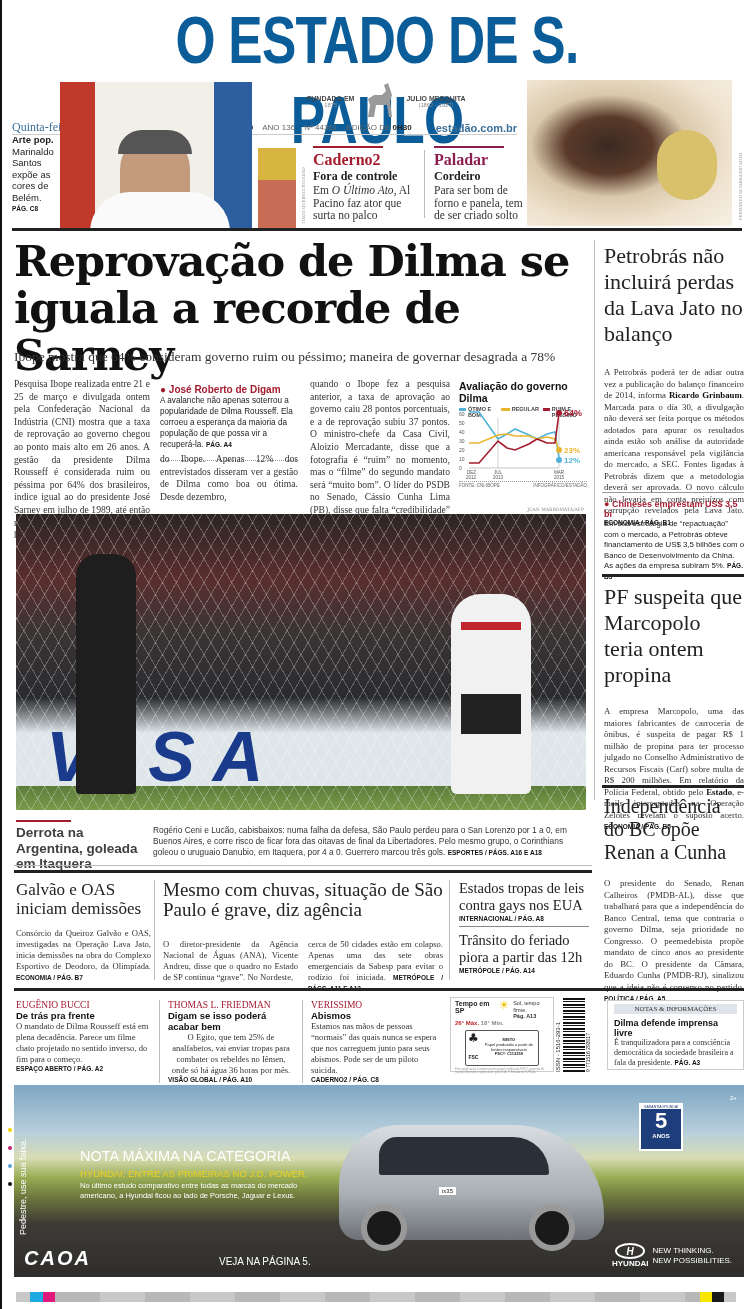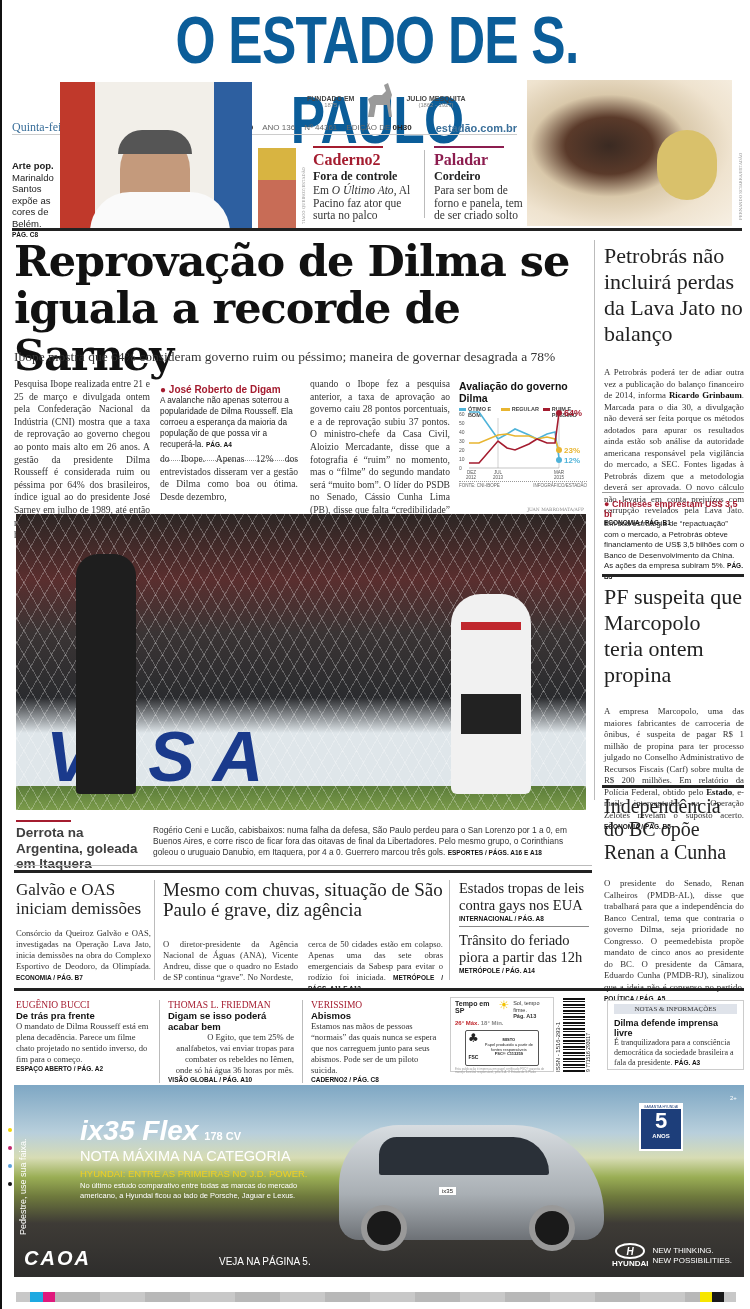--- a/index.html
+++ b/index.html
@@ -65,21 +65,21 @@
   <span class="date">2 DE ABRIL DE 2015</span>
   <span class="meta">
     <b>R$ 4,00</b>
     <span>ANO 136</span>
     <span>Nº 44361</span>
     <span><span>EDIÇÃO DE</span> <b>0H30</b></span>
   </span>
   <span class="site">estadão.com.br</span>
 </div>
 
-<div class="abs" style="left:10px;top:160px;width:48px">
+<div class="abs" style="left:10px;top:134px;width:48px">
   <div class="sans" style="font-size:9.5px;line-height:11.5px;color:#222">
     <b>Arte pop.</b>
     <span>Marinaldo Santos expõe as cores de Belém.</span>
   </div>
   <div class="ref" style="margin-top:2px">PÁG. C8</div>
 </div>
 <div class="abs photo" style="left:58px;top:82px;width:192px;height:146px;background:linear-gradient(90deg,#c0392b 0%,#c0392b 18%,#f2efe9 18%,#f2efe9 80%,#2d5fa0 80%,#2d5fa0 100%)">
   <div style="position:absolute;left:60px;top:52px;width:70px;height:80px;border-radius:35px 35px 10px 10px;background:#c49a7c"></div>
   <div style="position:absolute;left:58px;top:48px;width:74px;height:24px;border-radius:35px 35px 0 0;background:#555"></div>
   <div style="position:absolute;left:30px;top:110px;width:140px;height:40px;border-radius:40px 40px 0 0;background:#fafafa"></div>
@@ -271,21 +271,21 @@
 <div class="abs" style="left:14px;top:1000px;width:430px;display:flex">
   <div style="width:143px;padding-right:8px">
     <div class="opinion-name">EUGÊNIO BUCCI</div>
     <div class="opinion-title">De trás pra frente</div>
     <div class="body" style="font-size:8.6px;line-height:11px;text-align:left">O mandato de Dilma Rousseff está em plena decadência. Parece um filme chato projetado no sentido inverso, do fim para o começo.</div>
     <div class="ref">ESPAÇO ABERTO / PÁG. A2</div>
   </div>
   <div style="width:143px;padding:0 8px;border-left:1px solid #bbb">
     <div class="opinion-name">THOMAS L. FRIEDMAN</div>
     <div class="opinion-title">Digam se isso poderá acabar bem</div>
-    <div class="body" style="font-size:8.6px;line-height:11px;text-align:right">O Egito, que tem 25% de analfabetos, vai enviar tropas para combater os rebeldes no Iêmen, onde só há água 36 horas por mês.</div>
+    <div class="body" style="font-size:8.6px;line-height:11px;text-align:center">O Egito, que tem 25% de analfabetos, vai enviar tropas para combater os rebeldes no Iêmen, onde só há água 36 horas por mês.</div>
     <div class="ref">VISÃO GLOBAL / PÁG. A10</div>
   </div>
   <div style="width:143px;padding-left:8px;border-left:1px solid #bbb">
     <div class="opinion-name">VERISSIMO</div>
     <div class="opinion-title">Abismos</div>
     <div class="body" style="font-size:8.6px;line-height:11px;text-align:left">Estamos nas mãos de pessoas “normais” das quais nunca se espera que nos carreguem junto para seus abismos. Pode ser de um piloto suicida.</div>
     <div class="ref">CADERNO2 / PÁG. C8</div>
   </div>
 </div>
 
@@ -316,24 +316,20 @@
   <div class="serif" style="background:#dfe3ea;font-size:7px;text-align:center;color:#333;padding:1px 0">NOTAS &amp; INFORMAÇÕES</div>
   <div class="sans" style="font-weight:bold;font-size:9px;color:#111;margin-top:4px">Dilma defende imprensa livre</div>
   <div class="body" style="font-size:8px;line-height:10px;text-align:left">
     <span>É tranquilizadora para a consciência democrática da sociedade brasileira a fala da presidente.</span>
     <span class="ref">PÁG. A3</span>
   </div>
 </div>
 
 <div class="abs ad">
   <div class="sans" style="position:absolute;left:4px;top:10px;width:12px;height:140px;writing-mode:vertical-rl;transform:rotate(180deg);font-size:9px;color:#fff">Pedestre, use sua faixa.</div>
-  <div style="position:absolute;left:66px;top:30px;display:flex;align-items:baseline;gap:6px">
-    <span class="sans" style="font-size:28px;font-weight:bold;font-style:italic;color:#fff">ix35 Flex</span>
-    <span class="sans" style="font-size:11px;font-weight:bold;color:#fff">178 CV</span>
-  </div>
   <div class="sans" style="position:absolute;left:66px;top:63px;font-size:14.5px;color:#fff">NOTA MÁXIMA NA CATEGORIA</div>
   <div class="sans" style="position:absolute;left:66px;top:83px;font-size:9.5px;color:#f0d020">HYUNDAI: ENTRE AS PRIMEIRAS NO J.D. POWER.</div>
   <div class="sans" style="position:absolute;left:66px;top:96px;width:240px;font-size:7.5px;line-height:10px;color:#fff">No último estudo comparativo entre todas as marcas do mercado americano, a Hyundai ficou ao lado de Porsche, Jaguar e Lexus.</div>
   <div style="position:absolute;left:325px;top:40px;width:265px;height:115px;background:linear-gradient(#d8dde1,#a9afb4 60%,#6d7176);border-radius:60px 90px 20px 20px">
     <div style="position:absolute;left:40px;top:12px;width:170px;height:38px;background:#2a3038;border-radius:30px 60px 4px 4px"></div>
     <div style="position:absolute;left:22px;top:80px;width:46px;height:46px;border-radius:50%;background:#1a1a1a;border:6px solid #999"></div>
     <div style="position:absolute;left:190px;top:80px;width:46px;height:46px;border-radius:50%;background:#1a1a1a;border:6px solid #999"></div>
     <div class="sans" style="position:absolute;left:100px;top:62px;font-size:6px;background:#fff;padding:1px 3px">ix35</div>
   </div>
   <div style="position:absolute;left:625px;top:18px;width:44px;height:48px;border:2px solid #fff;background:#1d3e7a;text-align:center;color:#fff">

